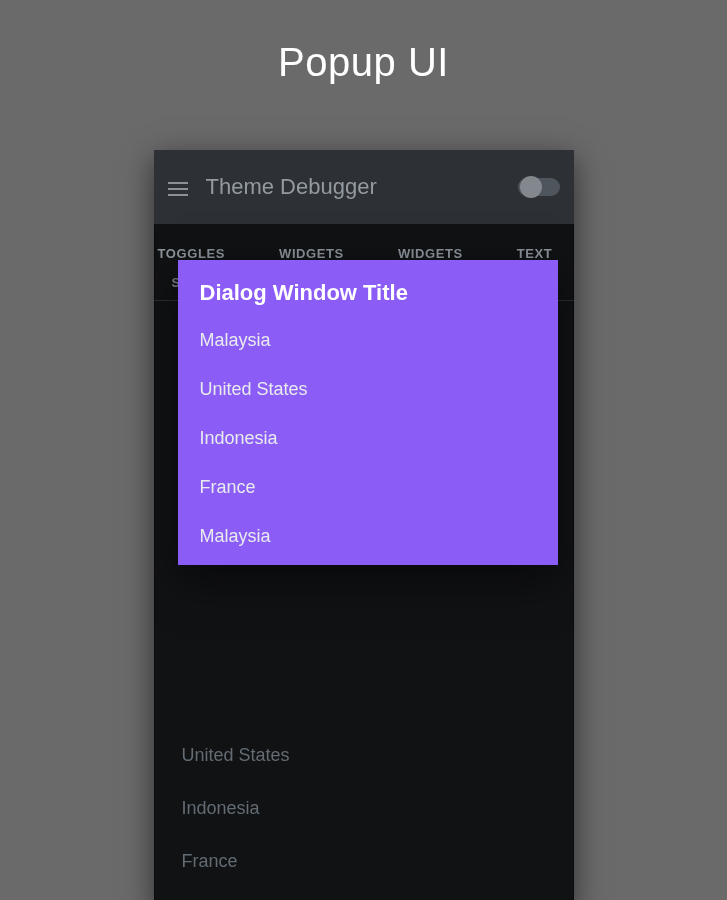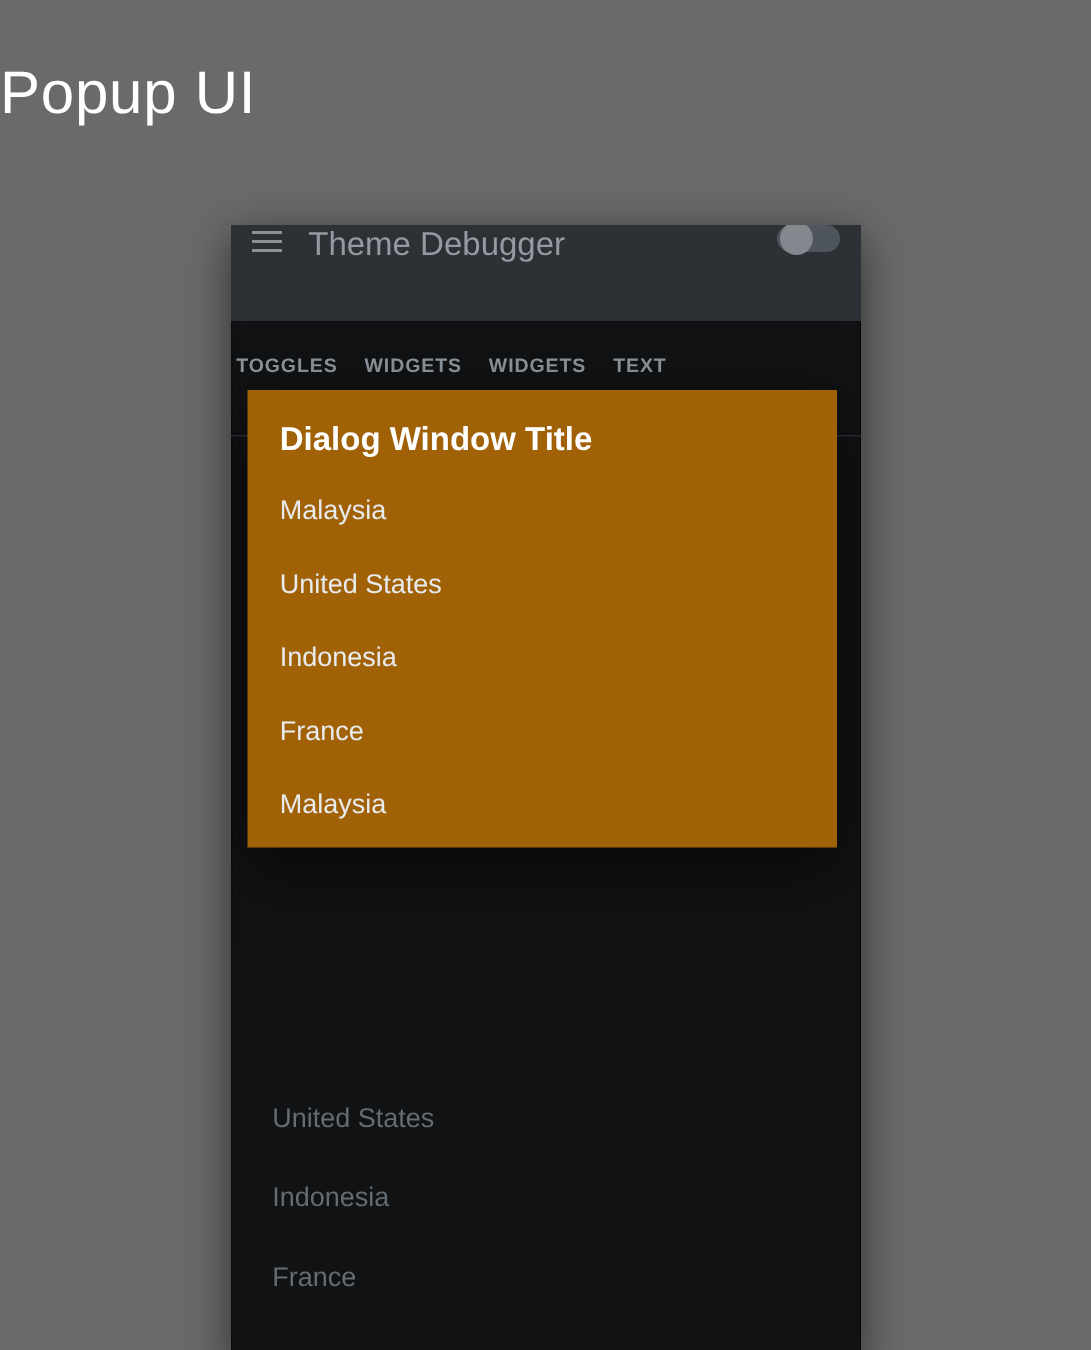--- a/index.html
+++ b/index.html
@@ -4,58 +4,60 @@
 <style>
   * { box-sizing: border-box; margin: 0; padding: 0; }
   html, body { width: 727px; height: 900px; overflow: hidden; }
   body {
     background: #6a6a6a;
     font-family: "Segoe UI", Arial, sans-serif;
     color: #e6e6e6;
     position: relative;
   }
   .page-title {
+    text-align: center;
     font-size: 40px;
     font-weight: 300;
     color: #ffffff;
     padding-top: 40px;
     letter-spacing: 0.5px;
   }
   .phone {
     position: absolute;
     left: 50%;
     top: 150px;
     transform: translateX(-50%);
     width: 420px;
     height: 760px;
     background: #111214;
     box-shadow: 0 8px 28px rgba(0,0,0,0.55), 0 0 0 1px rgba(0,0,0,0.4) inset;
     overflow: hidden;
   }
   .appbar {
-    height: 64px;
+    height: 74px;
     background: #2d3135;
     display: flex;
+    align-items: center;
     padding: 0 14px;
     gap: 18px;
   }
   .menu-icon { width: 20px; height: 18px; color:#8b9197; }
   .menu-icon div { height: 2px; background: currentColor; margin: 4px 0; }
   .appbar-title { flex: 1; color: #939aa1; font-size: 22px; font-weight: 400; }
   .toggle {
     width: 42px; height: 18px; border-radius: 10px; background: #4f555c; position: relative;
   }
   .toggle::after {
     content: ""; position: absolute; left: 2px; top: -2px; width: 22px; height: 22px;
     border-radius: 50%; background: #83888e;
   }
   .tabs {
     display: flex;
     padding: 22px 18px 14px 4px;
-    gap: 18px;
+    gap: 54px;
   }
   .tab {
     font-size: 13px; font-weight: 700; letter-spacing: 0.6px; color: #8d959d;
   }
   .subtabs {
     padding: 0 18px 10px 18px;
     gap: 30px;
     color: #7d848b;
     font-size: 13px; font-weight: 700; letter-spacing: 0.5px;
     border-bottom: 1px solid #2b2f33;
@@ -64,23 +66,23 @@
     padding: 8px 24px 0 24px;
   }
   .bg-item {
     padding: 16px 4px;
     font-size: 18px;
     color: #636b73;
     font-weight: 400;
   }
   .dialog {
     position: absolute;
-    left: 11px; right: 16px;
+    left: 24px; right: 16px;
     top: 110px;
-    background: #a16207;
+    background: #8b5cf6;
     box-shadow: 0 14px 42px rgba(0,0,0,0.55);
     padding: 16px 0 4px 0;
   }
   .dialog-title {
     color: #ffffff;
     font-size: 22px;
     font-weight: 600;
     padding: 4px 22px 10px 22px;
   }
   .d-item {

